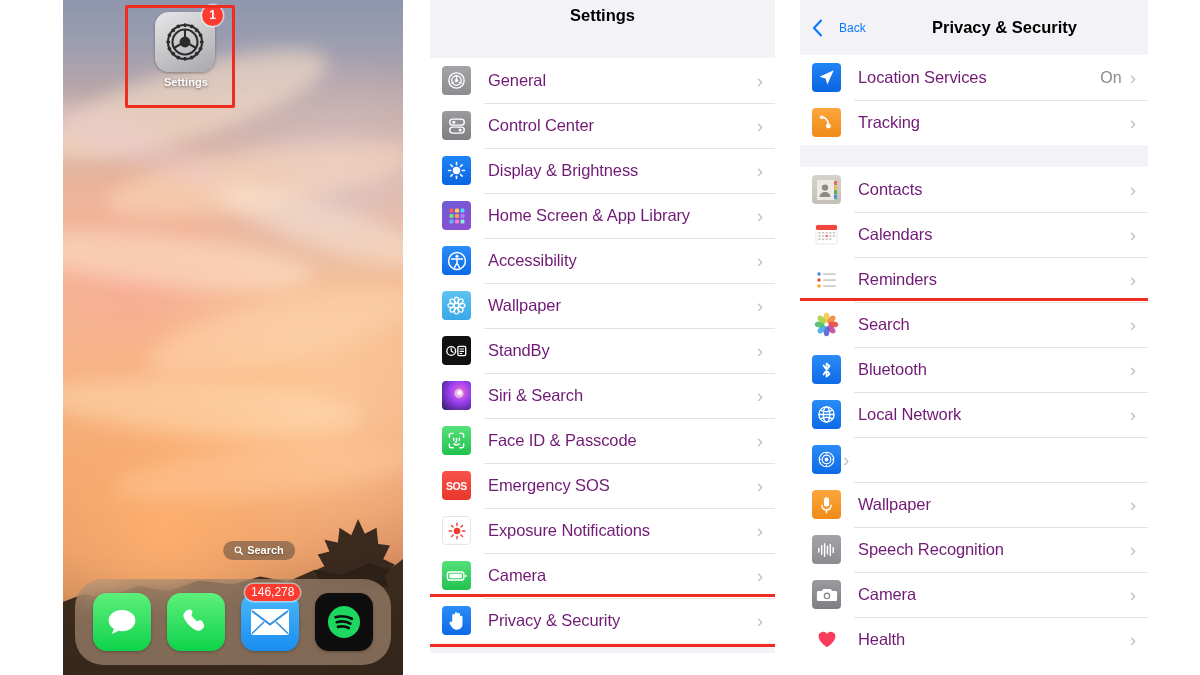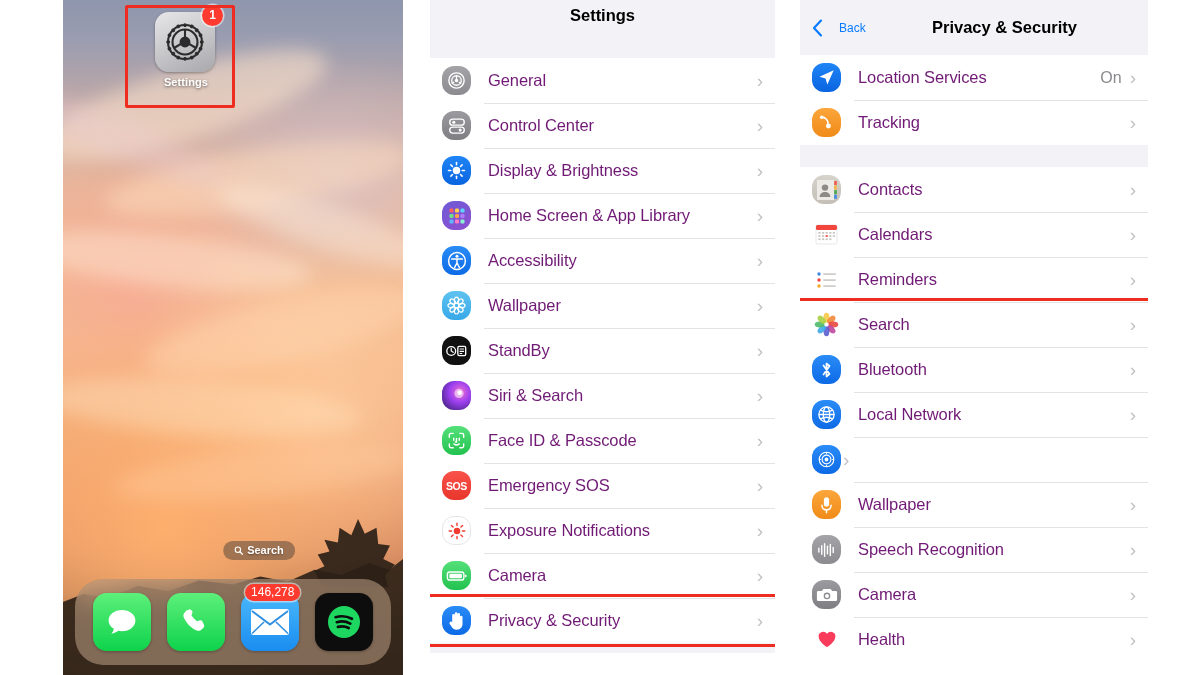--- a/index.html
+++ b/index.html
@@ -154,21 +154,21 @@
   .row {
     display:flex; align-items:center; height: 45px;
     padding-left: 12px; padding-right: 12px;
     position: relative; background:#fff;
   }
   .row + .row::before {
     content:''; position:absolute; left: 54px; right:0; top:0;
     height:1px; background:#e3e3e6;
   }
   .rowicon {
-    width: 29px; height: 29px; border-radius: 12px; flex: 0 0 29px;
+    width: 29px; height: 29px; border-radius: 4px; flex: 0 0 29px;
     display:flex; align-items:center; justify-content:center;
     overflow:hidden; position:relative;
   }
   .rowlabel {
     margin-left: 17px; font-size: 16.5px; color:#701a75; flex:1;
     white-space:nowrap; letter-spacing:-.1px;
   }
   .rowvalue { font-size: 16px; color:#8a8a8e; margin-right: 6px; }
   .chev {
     color:#c2c2c6; font-size: 19px; line-height:1; font-weight:300;

